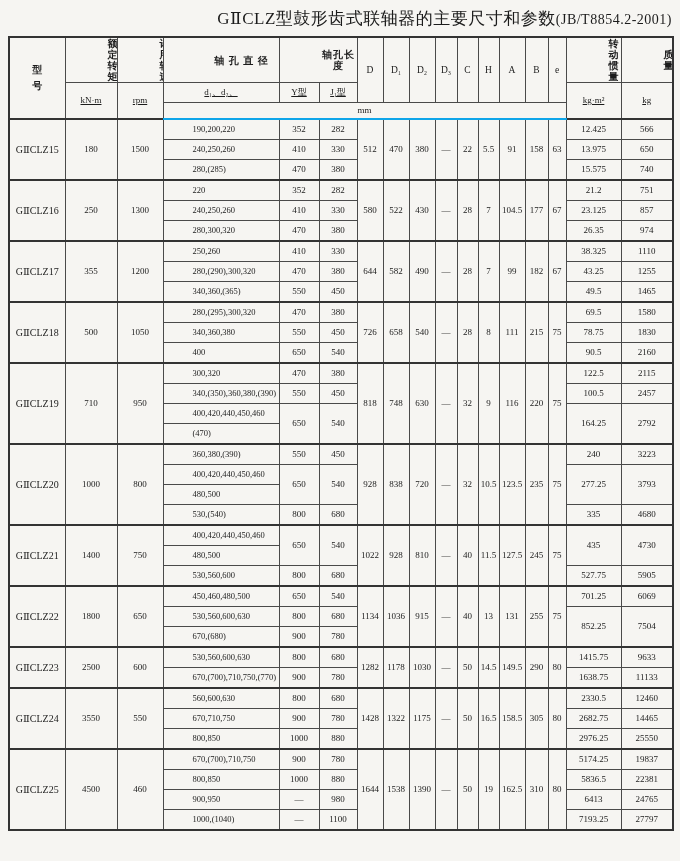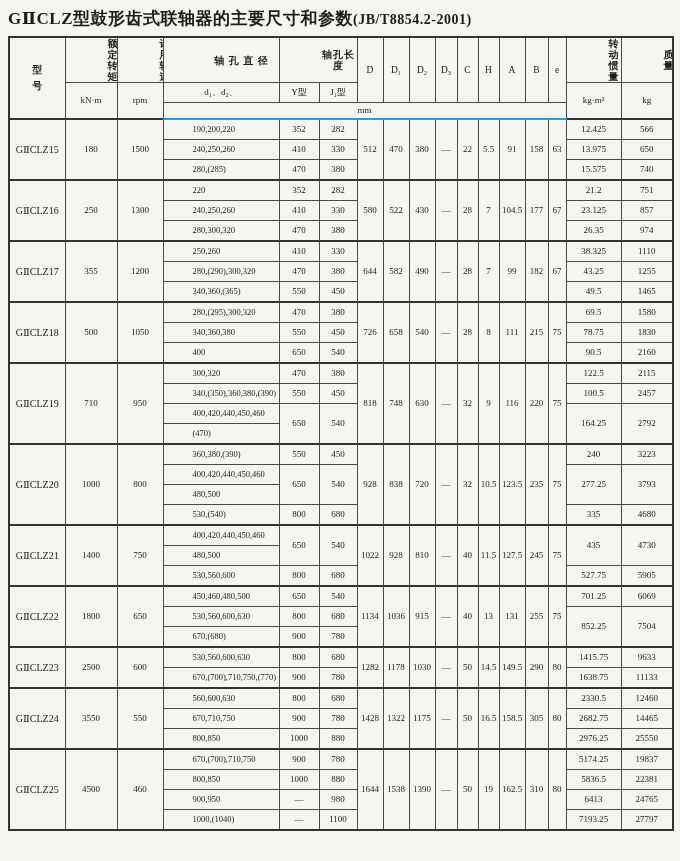--- a/index.html
+++ b/index.html
@@ -4,22 +4,22 @@
 <style>
   html,body{margin:0;padding:0;}
   body{
     width:680px;height:861px;
     background:#f6f5f2;
     color:#1c1c1c;
     font-family:"Liberation Serif","DejaVu Serif",serif;
   }
   .page{padding:5px 8px 0 8px;}
   .title{
-    text-align:left;
-    font-size:17px;font-weight:bold;
+    text-align:right;
+    font-size:17px;font-weight:normal;
     margin:2px 0 6px 0;
     letter-spacing:0.5px;
     white-space:nowrap;
   }
   .title .std{font-size:14px;}
   table{
     border-collapse:collapse;
     width:664px;
     table-layout:fixed;
     border:2px solid #333;
@@ -28,21 +28,21 @@
     border:1px solid #4a4a4a;
     text-align:center;
     vertical-align:middle;
     padding:0 1px;
     font-size:9px;
     font-weight:normal;
     line-height:1.1;
     overflow:hidden;
   }
   thead tr.hr1 th{height:20px;}
-  thead tr.hr2 th{height:19px;}
+  thead tr.hr2 th{height:19px;text-decoration:underline;}
   thead tr.hr3 th{height:15px;border-bottom:2px solid #0ea5e9;}
   tbody td{height:19px;}
   .zh{font-size:10px;font-weight:bold;letter-spacing:1px;padding-left:42px;}
   .model-h{font-size:10px;font-weight:bold;white-space:pre-line;line-height:1.6;}
   .dim{font-size:9.5px;}
   td.d-cell{text-align:left;padding-left:29px;font-size:8.5px;}
   td.model{font-size:10px;letter-spacing:0;}
   tr.group-start td{border-top:2px solid #333;}
   .notes{
     margin-top:6px;

